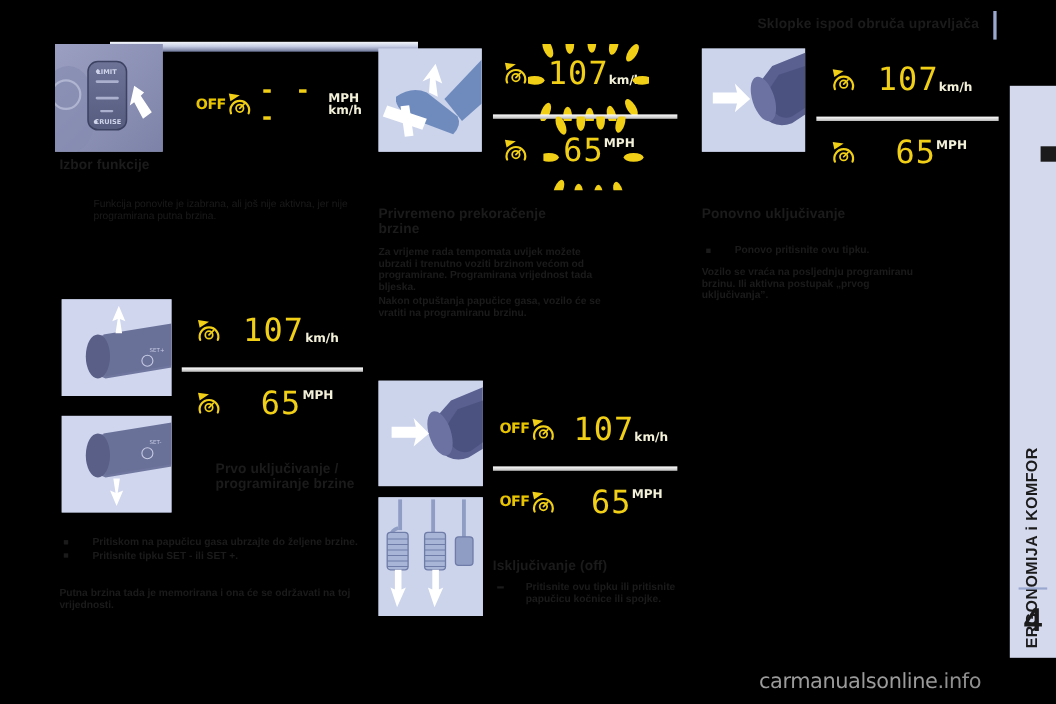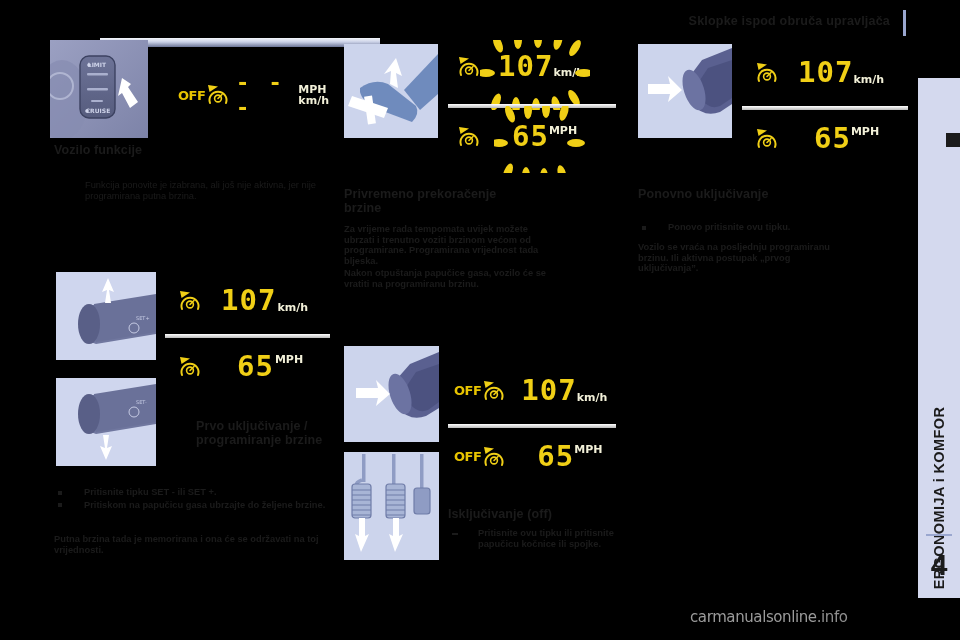--- a/index.html
+++ b/index.html
@@ -93,39 +93,39 @@
   
   .lcdrow{ position:absolute; display:flex; align-items:center; }
   .offtxt{
     font-family:"DejaVu Sans", sans-serif;
     font-weight:bold; color:#e8c400; font-size:13px; letter-spacing:-.5px;
   }
   .gauge{ position:relative; width:26px; height:24px; }
   .gauge svg{ position:absolute; left:0; top:0; }
   .digits{
     font-family:"DejaVu Sans Mono", monospace;
-    font-weight:bold; color:#f0cf16; font-size:29px;
+    font-weight:normal; color:#f0cf16; font-size:29px;
     letter-spacing:1px; line-height:1;
   }
   .unit{
     font-family:"DejaVu Sans", sans-serif; font-weight:bold;
     color:#f2f0d8; font-size:11px; line-height:11px;
   }
   .unit2{ text-align:left; }
   .dashes{
     color:#f0cf16; font-family:"DejaVu Sans Mono", monospace;
     font-weight:bold; font-size:22px; letter-spacing:3px;
   }
   .blinkwrap{ position:relative; display:inline-block; }
   .rays{ position:absolute; left:-18px; top:-16px; pointer-events:none; }
 
   
   .wm{
     position:absolute; left:690px; top:608px;
-    font-size:15px; color:#9b9b9b; font-family:"DejaVu Sans", sans-serif;
+    font-size:19px; color:#9b9b9b; font-family:"DejaVu Sans", sans-serif;
     letter-spacing:-.4px;
   }
   .wm .dim{ color:#8f8f8f; }
 </style>
 </head>
 <body>
 
 <div class="page">
 
   <div class="hdr-sheen"></div>
@@ -178,21 +178,21 @@
         </svg>
       </span>
       <span class="dashes" style="margin-left:14px;">- - -</span>
       <span class="unit unit2" style="margin-left:10px;">
         <div>MPH</div>
         <div>km/h</div>
       </span>
     </div>
   </div>
 
-  <h3 class="hd" style="left:54px; top:144px; width:280px;">Vozilo funkcije</h3>
+  <h3 class="hd" style="left:54px; top:144px; width:280px;">Izbor funkcije</h3>
   <p class="bd" style="left:85px; top:180px; width:250px;">Funkcija ponovite je izabrana, ali još nije aktivna, jer nije programirana putna brzina.</p>
 
   <div class="photo" style="left:56px; top:272px; width:100px; height:88px;">
     <svg width="100" height="88" viewBox="0 0 100 88">
       <rect width="100" height="88" fill="#cfd6ee"></rect>
       <path d="M30 34 Q22 40 24 54 Q26 68 40 72 L100 62 L100 24 Z" fill="#70779f"></path>
       <path d="M38 32 L100 22 L100 60 L40 70 Z" fill="#6a7199"></path>
       <ellipse cx="33" cy="52" rx="11" ry="20" fill="#595f87"></ellipse>
       <text x="80" y="48" font-family="DejaVu Sans" font-size="5" fill="#c6cbe4">SET+</text>
       <circle cx="78" cy="56" r="5" fill="none" stroke="#c6cbe4" stroke-width="1"></circle>
@@ -235,22 +235,22 @@
         </svg>
       </span>
       <span class="digits" style="margin-left:34px;">65</span>
       <span class="unit" style="margin-left:1px; align-self:flex-start; padding-top:2px;">MPH</span>
     </div>
   </div>
 
   <h3 class="hd" style="left:166px; top:420px; width:168px;margin-left:30px;">Prvo uključivanje / programiranje brzine</h3>
 
   <ul class="bl" style="left:54px; top:487px; width:284px;">
+    <li class="b">Pritiskom na papučicu gasa ubrzajte do željene brzine.</li>
     <li class="b">Pritisnite tipku SET - ili SET +.</li>
-    <li class="b">Pritiskom na papučicu gasa ubrzajte do željene brzine.</li>
   </ul>
   <p class="bd b" style="left:54px; top:534px; width:284px;">Putna brzina tada je memorirana i ona će se održavati na toj vrijednosti.</p>
 
   <div class="photo" style="left:344px; top:44px; width:94px; height:94px;">
     <svg width="94" height="94" viewBox="0 0 94 94">
       <rect width="94" height="94" fill="#ccd4ec"></rect>
       <path d="M94 10 L60 46 L76 66 L94 50 Z" fill="#6f8bbd"></path>
       <path d="M16 44 Q30 34 44 40 L72 62 Q76 70 68 78 L36 66 Q18 58 16 48 Z" fill="#6f8bbd"></path>
       <path d="M8 52 L44 64 L40 74 L4 62 Z" fill="#ffffff"></path>
       <rect x="22" y="52" width="8" height="28" fill="#ffffff" transform="rotate(-8 26 66)"></rect>

